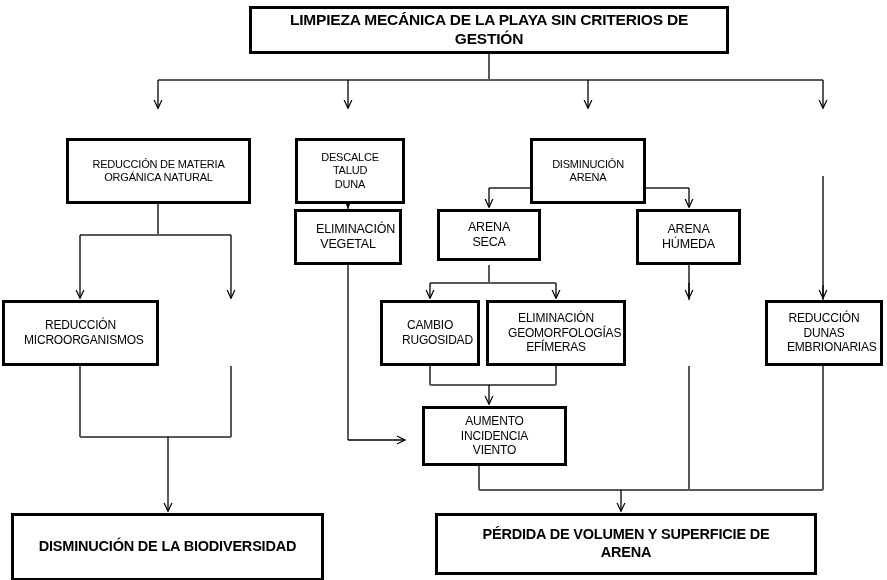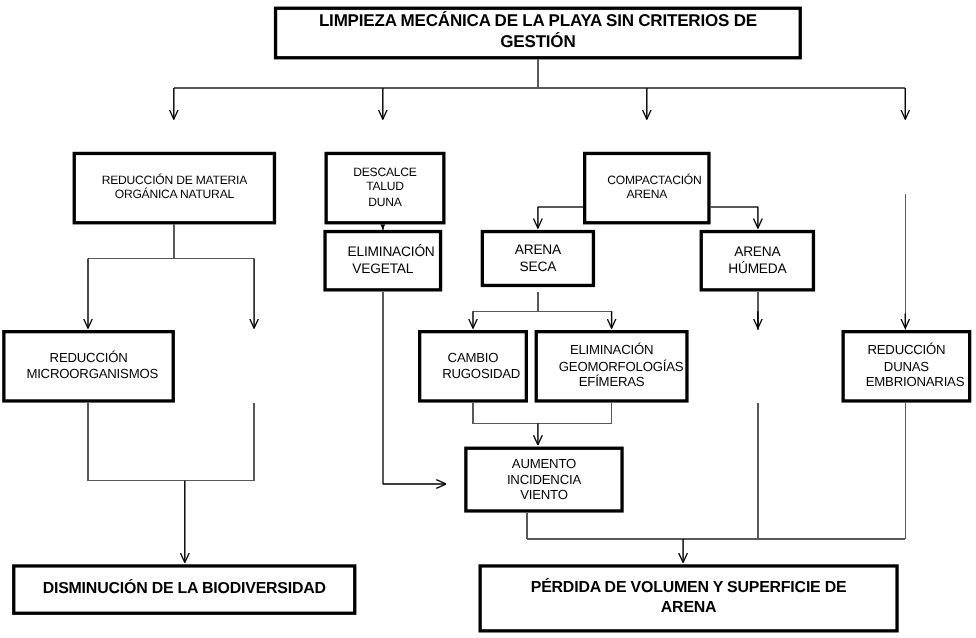--- a/index.html
+++ b/index.html
@@ -133,21 +133,21 @@
     <span class="node-label">REDUCCIÓN DE MATERIA
 ORGÁNICA NATURAL</span>
   </div>
 
   <div class="node-box lvl-a" style="left:295px; top:110px; width:110px; height:66px;">
     <span class="node-label">DESCALCE
 TALUD DUNA</span>
   </div>
 
   <div class="node-box lvl-a" style="left:530px; top:110px; width:116px; height:66px;">
-    <span class="node-label">COMPACTACIÓN
+    <span class="node-label">DISMINUCIÓN
 ARENA</span>
   </div>
 
 
   <div class="node-box lvl-b" style="left:294px; top:209px; width:108px; height:56px;">
     <span class="node-label">ELIMINACIÓN
 VEGETAL</span>
   </div>
 
   <div class="node-box lvl-b" style="left:437px; top:209px; width:104px; height:52px;">
@@ -181,21 +181,21 @@
     <span class="node-label">REDUCCIÓN
 DUNAS
 EMBRIONARIAS</span>
   </div>
 
   <div class="node-box lvl-d" style="left:422px; top:406px; width:145px; height:60px;">
     <span class="node-label">AUMENTO
 INCIDENCIA VIENTO</span>
   </div>
 
-  <div class="node-box lvl-end" style="left:11px; top:513px; width:313px; height:46px;">
+  <div class="node-box lvl-end" style="left:11px; top:513px; width:313px; height:68px;">
     <span class="node-label">DISMINUCIÓN DE LA BIODIVERSIDAD</span>
   </div>
 
   <div class="node-box lvl-end" style="left:435px; top:513px; width:382px; height:62px;justify-content:flex-end;">
     <span class="node-label">PÉRDIDA DE VOLUMEN Y SUPERFICIE DE ARENA</span>
   </div>
 
 </div>
 
 </body></html>

